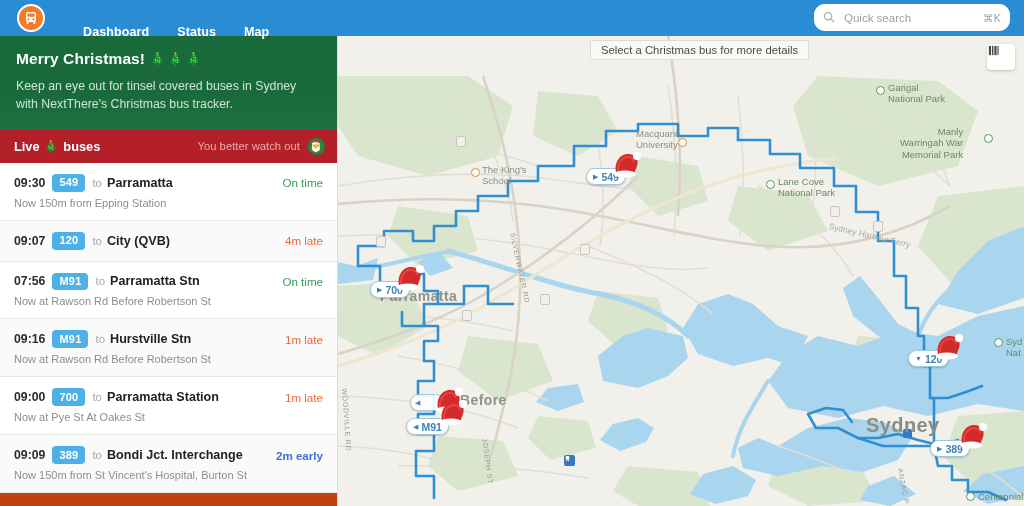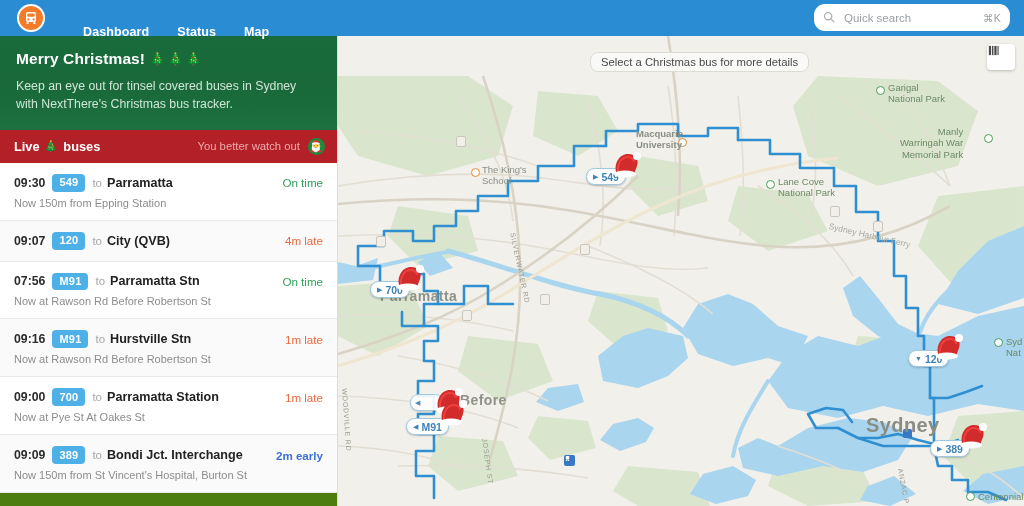--- a/index.html
+++ b/index.html
@@ -39,21 +39,21 @@
   .search-input{
     border:0;outline:0;flex:1 1 auto;font-size:11.5px;color:#4a4a4a;
     font-family:inherit;background:transparent;min-width:0;
   }
   .search-input::placeholder{color:#9aa0a6;}
   .search-kbd{font-size:10.5px;color:#9aa0a6;letter-spacing:.3px;flex:0 0 auto;}
 
   
   .sidebar{
     position:absolute;left:0;top:36px;width:338px;height:470px;
-    background:#4d7c0f;overflow:hidden;z-index:30;
+    background:#c2410c;overflow:hidden;z-index:30;
     border-right:1px solid #dcdcdc;box-sizing:border-box;
   }
   .xmas-banner{
     background:linear-gradient(180deg,#1a6b3c 0%,#19693b 55%,#1d7040 100%);
     padding:14px 16px 16px 16px;
   }
   .xmas-title{
     color:#ffffff;font-size:15.5px;font-weight:bold;letter-spacing:.1px;
     display:flex;align-items:center;gap:5px;margin:0 0 9px 0;
   }
@@ -99,23 +99,23 @@
   .status.early{color:#3f6fd8;font-weight:bold;}
   .bus-sub{font-size:11px;color:#8d8d8d;margin-top:5px;}
 
   
   .map{
     position:absolute;left:338px;top:36px;width:686px;height:470px;
     overflow:hidden;background:#eef1e9;
   }
   .map svg{position:absolute;left:0;top:0;display:block;}
   .map-tip{
-    position:absolute;left:252px;top:16px;
+    position:absolute;left:252px;top:4px;
     background:rgba(250,250,248,.93);border:1px solid #dedbd4;
-    border-radius:8px;padding:3px 10px;font-size:11.3px;color:#4a4a4a;
+    border-radius:0;padding:3px 10px;font-size:11.3px;color:#4a4a4a;
     white-space:nowrap;z-index:12;
   }
   .layers-btn{
     position:absolute;right:9px;top:8px;width:28px;height:26px;
     background:#ffffff;border-radius:4px;display:flex;align-items:center;
     justify-content:center;box-shadow:0 1px 3px rgba(0,0,0,.22);z-index:12;
     cursor:pointer;
   }
   .map-label{
     position:absolute;font-size:9.5px;color:#7d8a74;line-height:1.2;
@@ -401,21 +401,21 @@
         <rect x="7.9" y="2" width="2.4" height="10" fill="#4a4a4a"></rect>
         <rect x="11.3" y="2" width="1.2" height="10" fill="#4a4a4a"></rect>
       </svg>
     </div>
 
     <div class="city-label" style="left:42px;top:252px;font-size:14px;">Parramatta</div>
     <div class="city-label" style="left:122px;top:356px;font-size:14px;">Before</div>
     <div class="city-label" style="left:528px;top:378px;font-size:20px;color:#8a8d83;">Sydney</div>
 
     <div class="poi-dot" style="left:340px;top:102px;"></div>
-    <div class="map-label poi" style="left:298px;top:92px;font-weight:bold;">Macquarie
+    <div class="map-label poi" style="left:298px;top:92px;">Macquarie
 University</div>
 
     <div class="poi-dot" style="left:133px;top:132px;"></div>
     <div class="map-label poi" style="left:144px;top:128px;">The King's
 School</div>
 
     <div class="poi-dot green" style="left:428px;top:144px;"></div>
     <div class="map-label poi" style="left:440px;top:140px;color:#6c8a66;">Lane Cove
 National Park</div>
 

